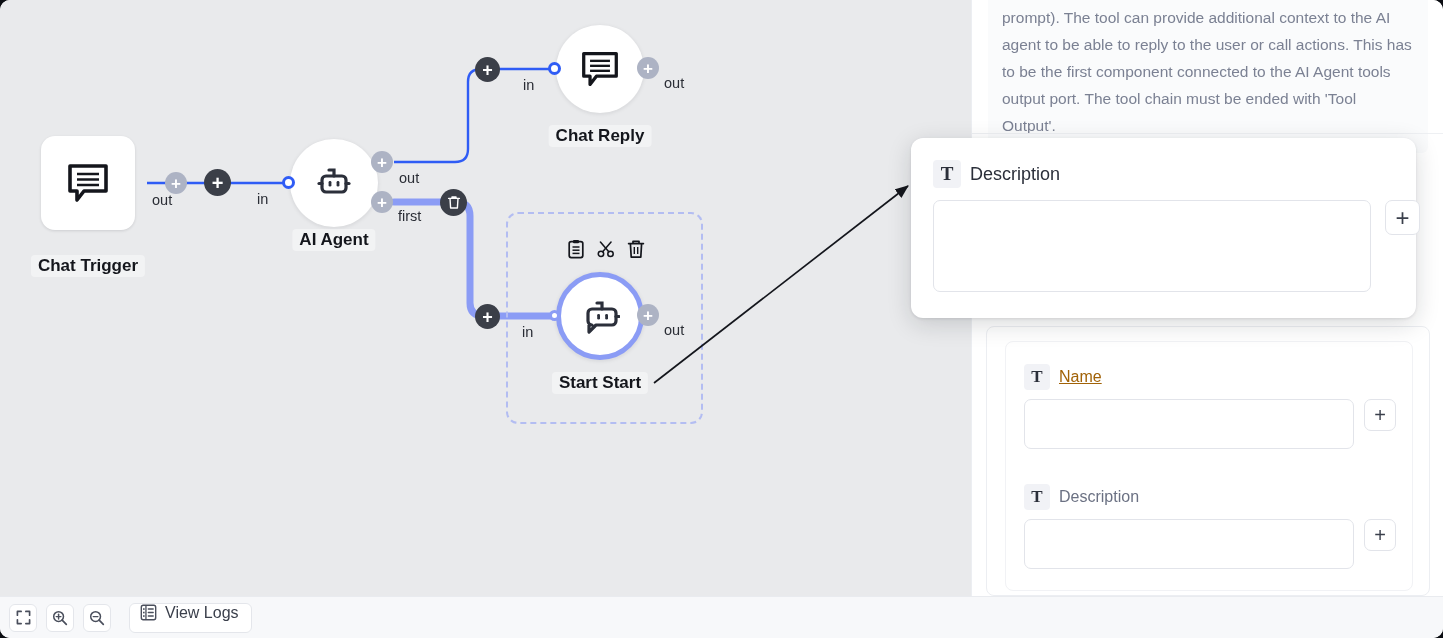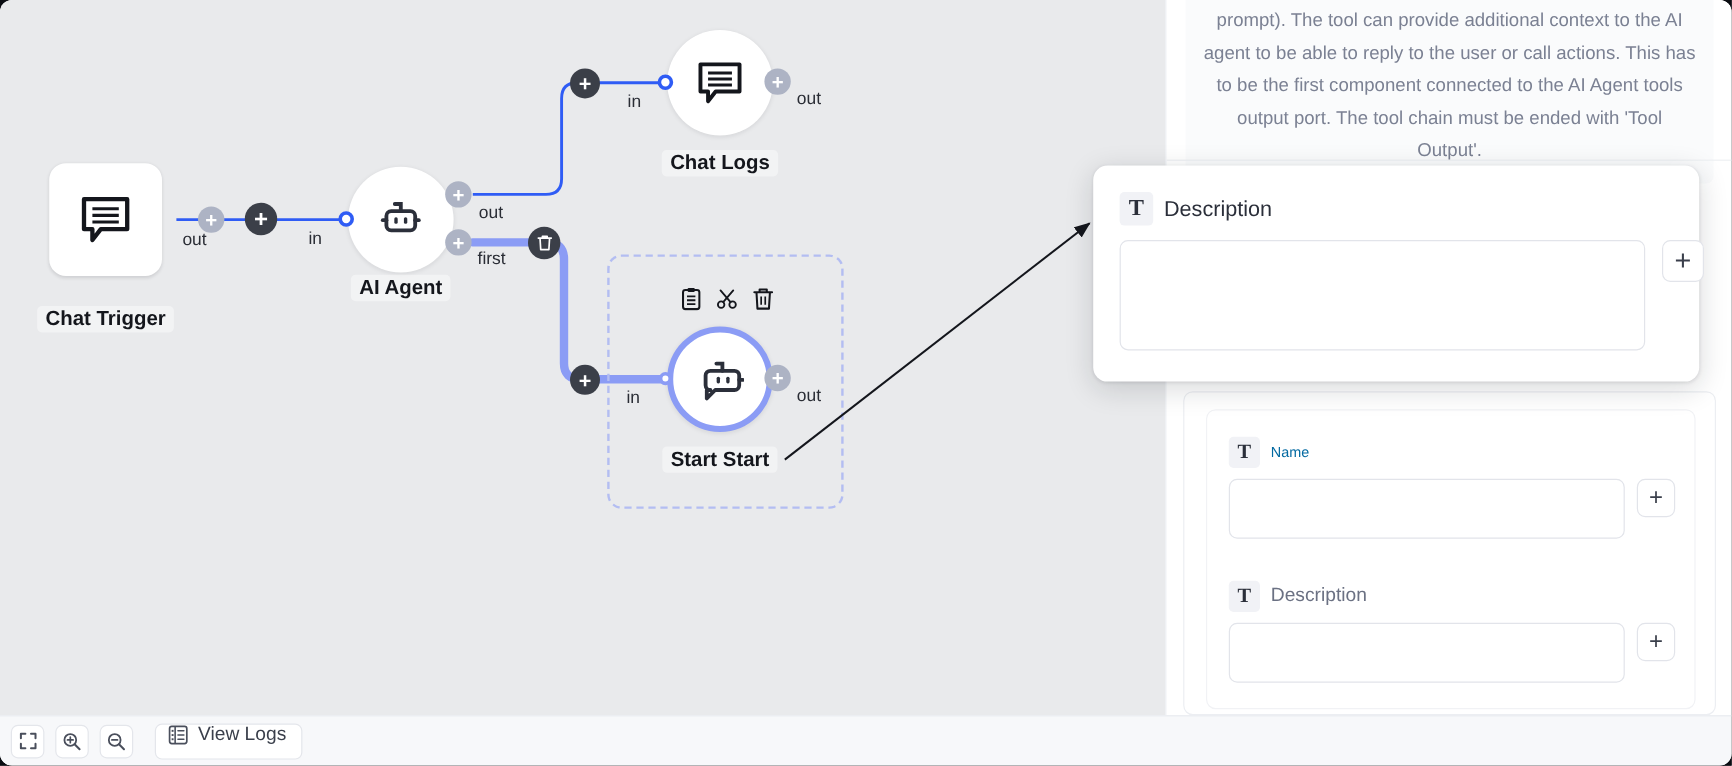--- a/index.html
+++ b/index.html
@@ -108,21 +108,21 @@
     position:absolute; left:971px; top:0; width:472px; height:596px;
     background:#ffffff; overflow:hidden;
     border-left:1px solid #eceef2;
   }
   #desc-block{
     position:absolute; left:16px; top:-6px; width:440px;
     background:#fafbfc; border-radius:6px;
     padding:10px 14px 14px 14px;
   }
   #desc-block p{
-    font-size:15.5px; line-height:27px; color:#7b8193;text-align:center;
+    font-size:15.5px; line-height:27px; color:#7b8193;
   }
   #panel-divider{
     position:absolute; left:0; top:133px; width:472px; height:1px; background:#eef0f3;
   }
   #lower-card{
     position:absolute; left:14px; top:326px; width:444px; height:270px;
     border:1px solid #eceef2; border-radius:8px; background:#fff;
   }
   #lower-inner{
     position:absolute; left:18px; top:14px; width:408px; height:250px;
@@ -216,21 +216,21 @@
           <path d="M4 4 H40 V29 H18 L11 38 V29 H4 Z" fill="none" stroke="#14161c" stroke-width="3.6" stroke-linejoin="round"></path>
           <line x1="11" y1="12" x2="33" y2="12" stroke="#14161c" stroke-width="2.6"></line>
           <line x1="11" y1="17.5" x2="33" y2="17.5" stroke="#14161c" stroke-width="2.6"></line>
           <line x1="11" y1="23" x2="33" y2="23" stroke="#14161c" stroke-width="2.6"></line>
         </svg>
       </div>
       <div class="dot" style="left:-8px; top:37px;"></div>
       <div class="port-label" style="left:-33px; top:52px;">in</div>
       <div class="handle" style="left:81px; top:32px;">+</div>
       <div class="port-label" style="left:108px; top:50px;">out</div>
-      <div class="node-label" style="top:100px;">Chat Logs</div>
+      <div class="node-label" style="top:100px;">Chat Reply</div>
     </div>
 
     <div class="selection-box" style="left:506px; top:212px; width:197px; height:212px;"></div>
 
     <div class="mini-toolbar" style="left:567px; top:239px;">
       <svg class="mt-icon" viewBox="0 0 18 20">
         <rect x="2.2" y="2.6" width="13.6" height="16" rx="2" fill="none" stroke="#14161c" stroke-width="1.7"></rect>
         <rect x="6" y="0.9" width="6" height="3.4" rx="1" fill="#14161c"></rect>
         <line x1="5.5" y1="8" x2="12.5" y2="8" stroke="#14161c" stroke-width="1.5"></line>
         <line x1="5.5" y1="11.2" x2="12.5" y2="11.2" stroke="#14161c" stroke-width="1.5"></line>
@@ -284,21 +284,21 @@
     </div>
 
     <div id="panel-divider"></div>
 
     <div id="lower-card">
       <div id="lower-inner">
 
         <div class="lc-field" style="top:22px;">
           <div class="field-head">
             <span class="t-chip">T</span>
-            <span class="field-title" style="font-size:12px;color:#0369a1;">Name</span>
+            <span class="field-title" style="font-size:16px;color:#a16207;text-decoration:underline;">Name</span>
           </div>
           <div class="lc-row">
             <div class="fld-input" style="width:330px;height:50px;" title=""></div>
             <div class="plus-btn" style="width:32px;height:32px;font-size:20px;">+</div>
           </div>
         </div>
 
         <div class="lc-field" style="top:142px;">
           <div class="field-head">
             <span class="t-chip">T</span>

